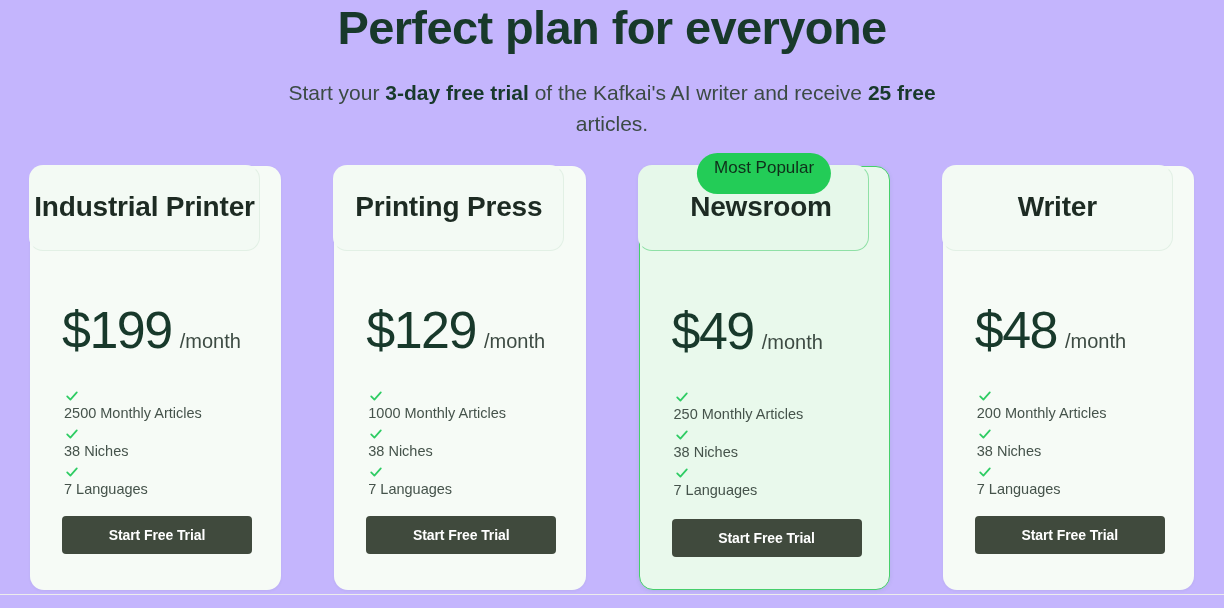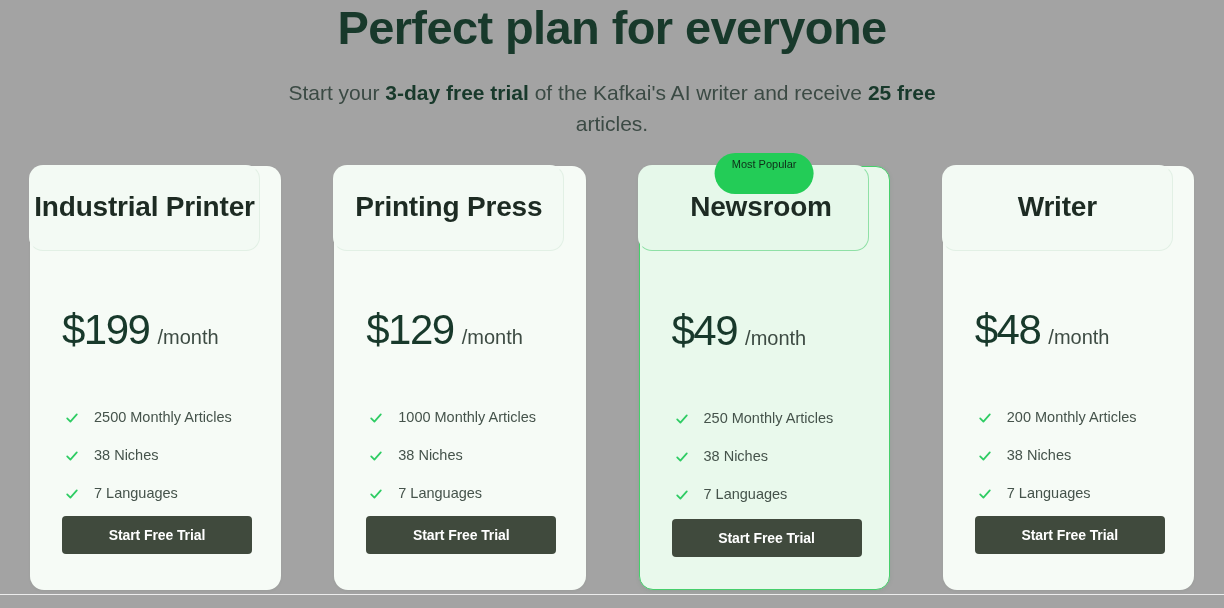--- a/index.html
+++ b/index.html
@@ -9,21 +9,21 @@
     height: 608px;
     background: #ffffff;
     font-family: "Liberation Sans", sans-serif;
     overflow: hidden;
   }
 
   .page {
     position: relative;
     width: 1224px;
     height: 608px;
-    background: #a3a3a3;
+    background: #c4b5fd;
   }
 
   
   .hero {
     padding-top: 0px;
     text-align: center;
   }
 
   .hero-title {
     font-size: 47px;
@@ -107,40 +107,40 @@
   }
 
   
   .badge {
     position: absolute;
     top: -14px;
     left: 50%;
     transform: translateX(-50%);
     background: #23cc57;
     color: #0f2f1a;
-    font-size: 11px;
+    font-size: 17px;
     font-weight: 500;
-    padding: 5px 17px 24px;
+    padding: 5px 17px 16px;
     border-radius: 999px;
     white-space: nowrap;
     z-index: 5;
   }
 
   
   .price-row {
     position: absolute;
     top: 138px;
     left: 0;
     width: 100%;
     padding-left: 32px;
     display: flex;
     align-items: baseline;
   }
   .price-amount {
-    font-size: 42px;
+    font-size: 52px;
     line-height: 52px;
     font-weight: 300;
     color: #18392b;
     letter-spacing: -1.5px;
   }
   .price-period {
     font-size: 20px;
     color: #3d4b43;
     margin-left: 8px;
     font-weight: 400;
@@ -150,22 +150,23 @@
   .features {
     position: absolute;
     top: 222px;
     left: 0;
     width: 100%;
     padding-left: 34px;
     list-style: none;
   }
   .feature {
     display: flex;
-    align-items: flex-end;
+    align-items: flex-start;
     height: 38px;
+    flex-direction: column;
   }
   .check {
     width: 16px;
     height: 16px;
     margin-right: 14px;
     flex: 0 0 16px;
     display: block;
   }
   .feature-text {
     font-size: 14.5px;

